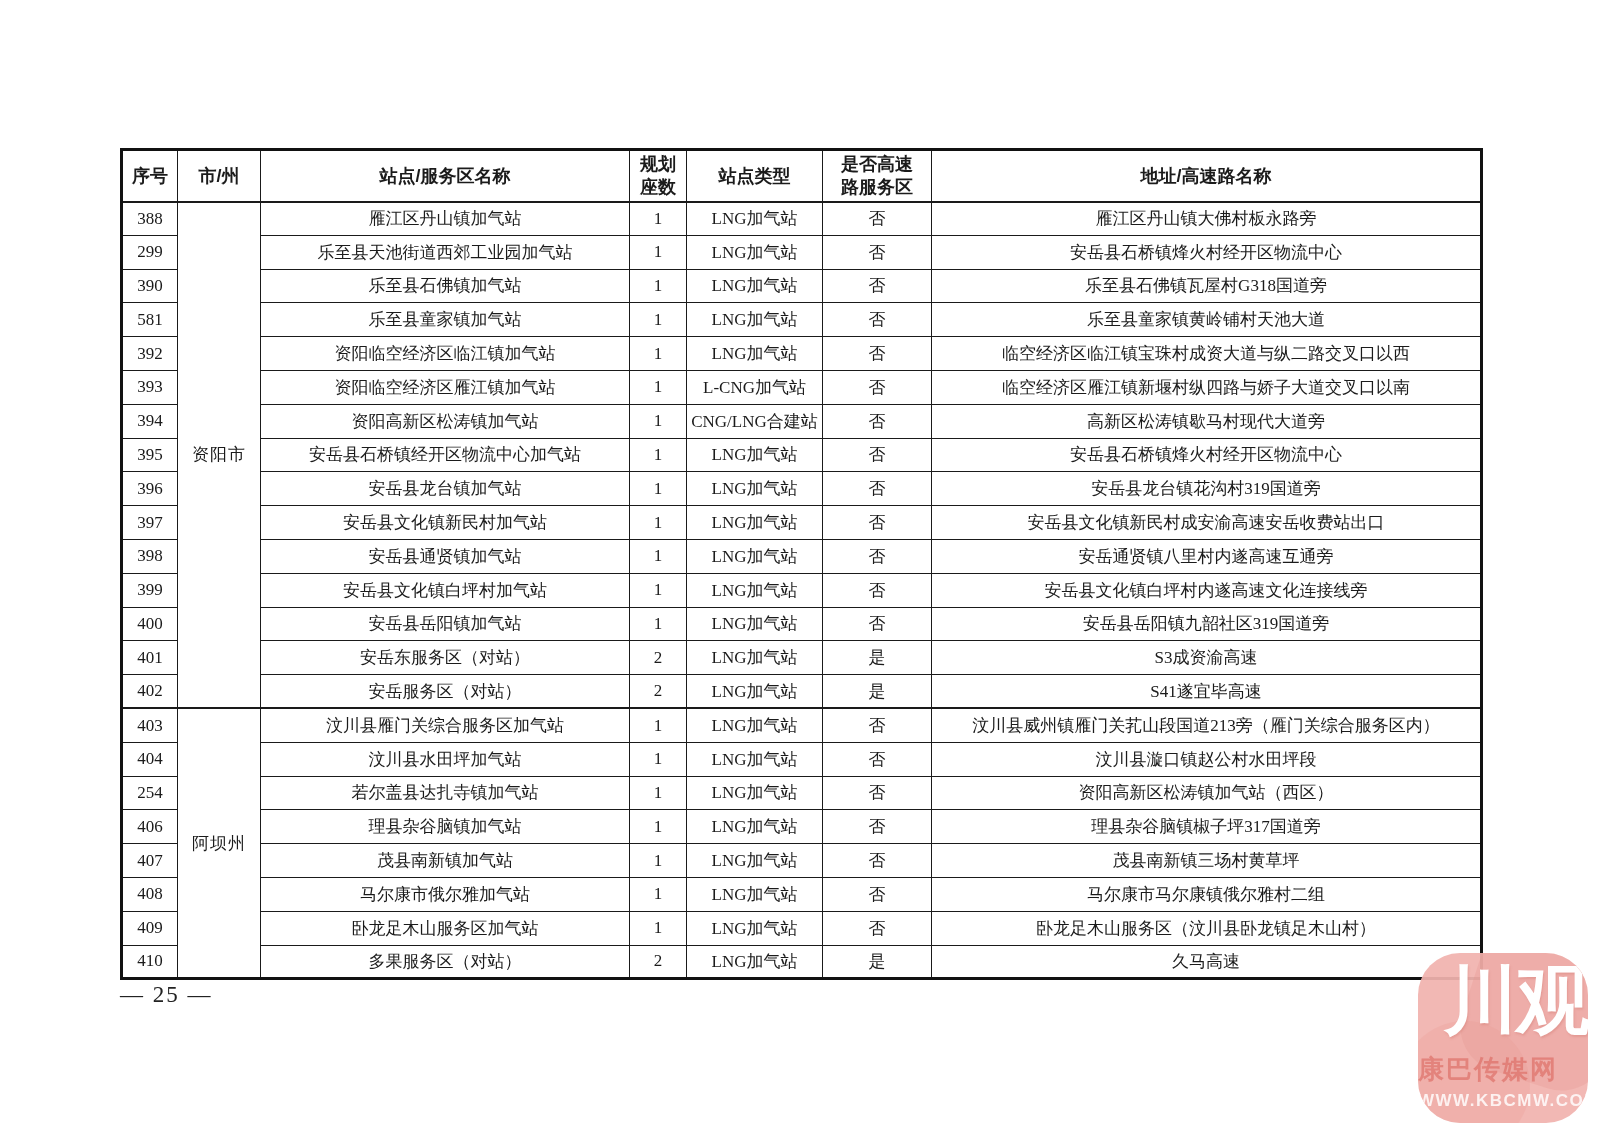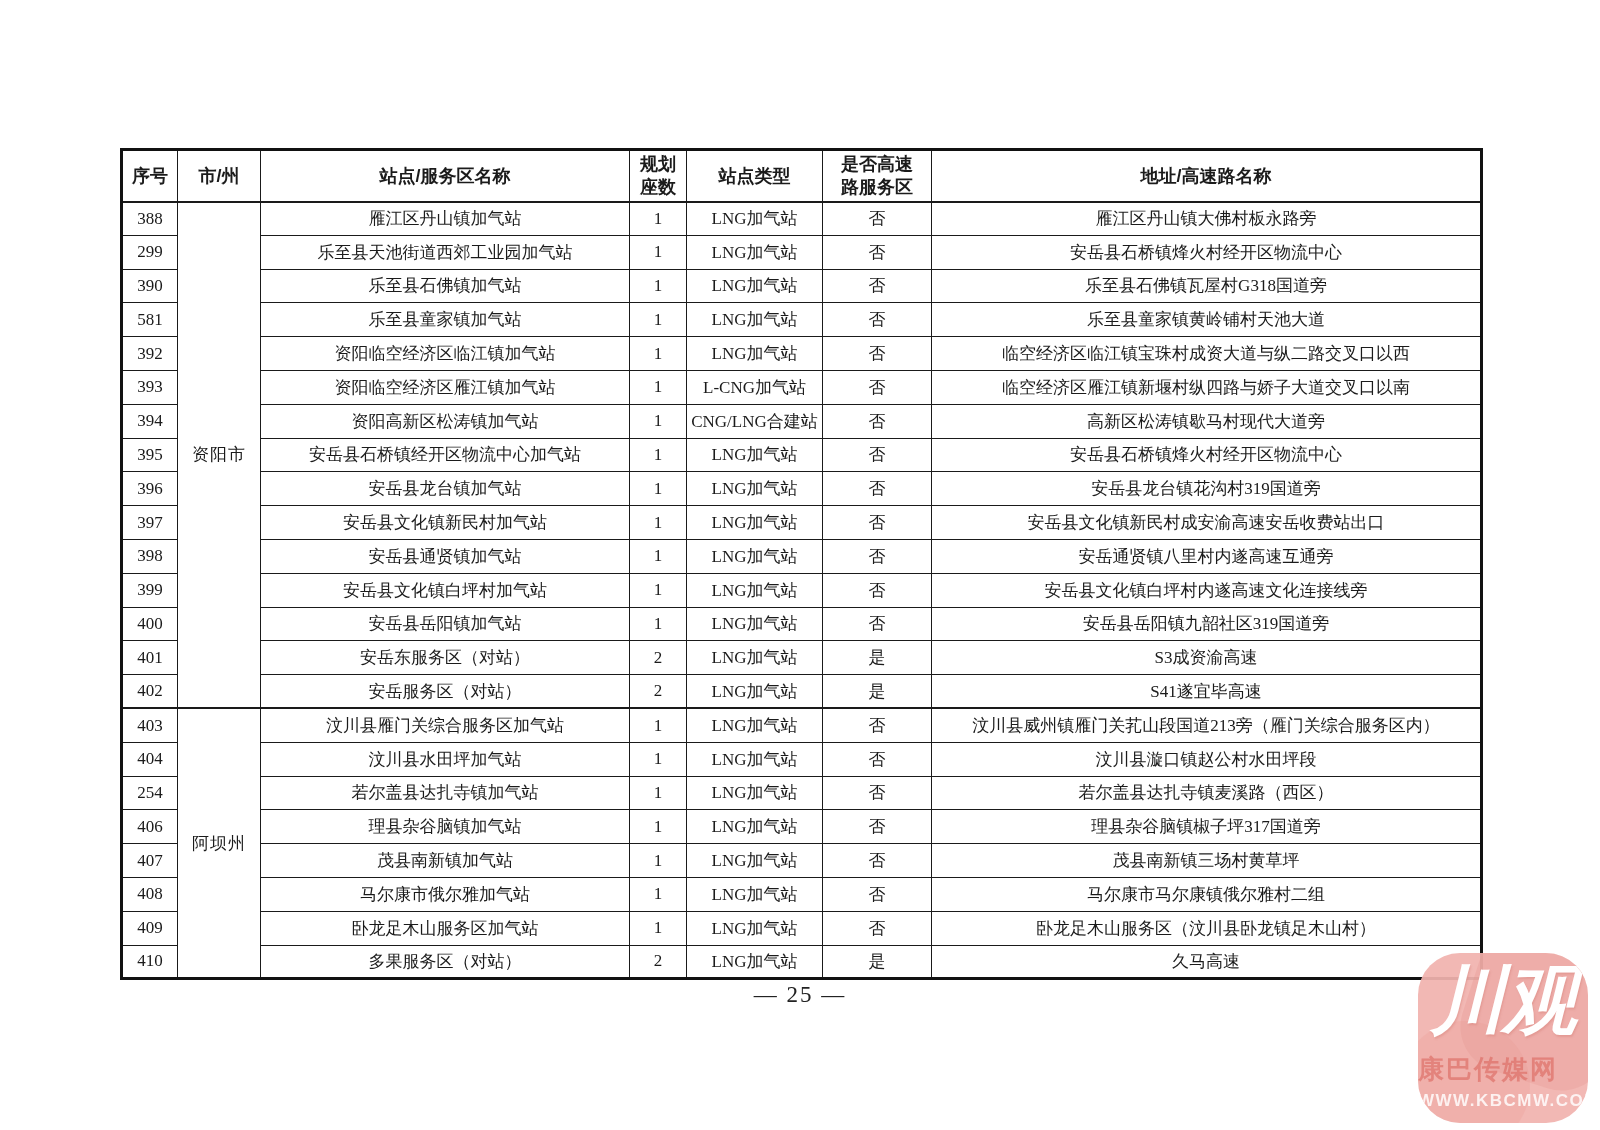--- a/index.html
+++ b/index.html
@@ -46,21 +46,20 @@
   table.stations { border: 3px solid #111111; }
   table.stations tr.group-start td { border-top-width: 2.2px; }
   td.city-cell { font-size: 17.5px; letter-spacing: 1px; }
   td.no-cell { font-size: 18px; }
   td.name-cell, td.addr-cell { font-size: 17.5px; }
 
   .footer {
     position: absolute;
     left: 120px; top: 982px;
     width: 1360px;
-    text-align: center;
     font-size: 23px;
     letter-spacing: 2px;
     color: #222;
   }
 
   .watermark {
     position: absolute;
     left: 1418px; top: 953px;
     width: 170px; height: 170px;
     border-radius: 42px;
@@ -79,24 +78,23 @@
   .wm-deco2 {
     position: absolute;
     left: -18px; bottom: -28px;
     width: 130px; height: 130px;
     border-radius: 50%;
     background: rgba(231, 148, 141, 0.22);
   }
   .wm-title {
     position: absolute;
     left: 0; right: 0; top: 8px;
-    text-align: center;
+    text-align: right;
     font-size: 74px;
     font-weight: bold;
-    font-style: italic;
     color: #ffffff;
     letter-spacing: -2px;
     line-height: 1.1;
     text-shadow: 1px 2px 2px rgba(210,120,112,0.35);
   }
   .wm-sub {
     position: absolute;
     left: 0; right: 0; bottom: 36px;
     text-align: left;
     font-size: 26px;
@@ -282,21 +280,21 @@
       <td class="type-cell">LNG加气站</td>
       <td class="hw-cell">否</td>
       <td class="addr-cell">汶川县漩口镇赵公村水田坪段</td>
     </tr>
         <tr>
       <td class="no-cell">254</td>
       <td class="name-cell">若尔盖县达扎寺镇加气站</td>
       <td class="count-cell">1</td>
       <td class="type-cell">LNG加气站</td>
       <td class="hw-cell">否</td>
-      <td class="addr-cell">若尔盖县达扎寺镇麦溪路（西区）</td>
+      <td class="addr-cell">资阳高新区松涛镇加气站（西区）</td>
     </tr>
         <tr>
       <td class="no-cell">406</td>
       <td class="name-cell">理县杂谷脑镇加气站</td>
       <td class="count-cell">1</td>
       <td class="type-cell">LNG加气站</td>
       <td class="hw-cell">否</td>
       <td class="addr-cell">理县杂谷脑镇椒子坪317国道旁</td>
     </tr>
         <tr>

